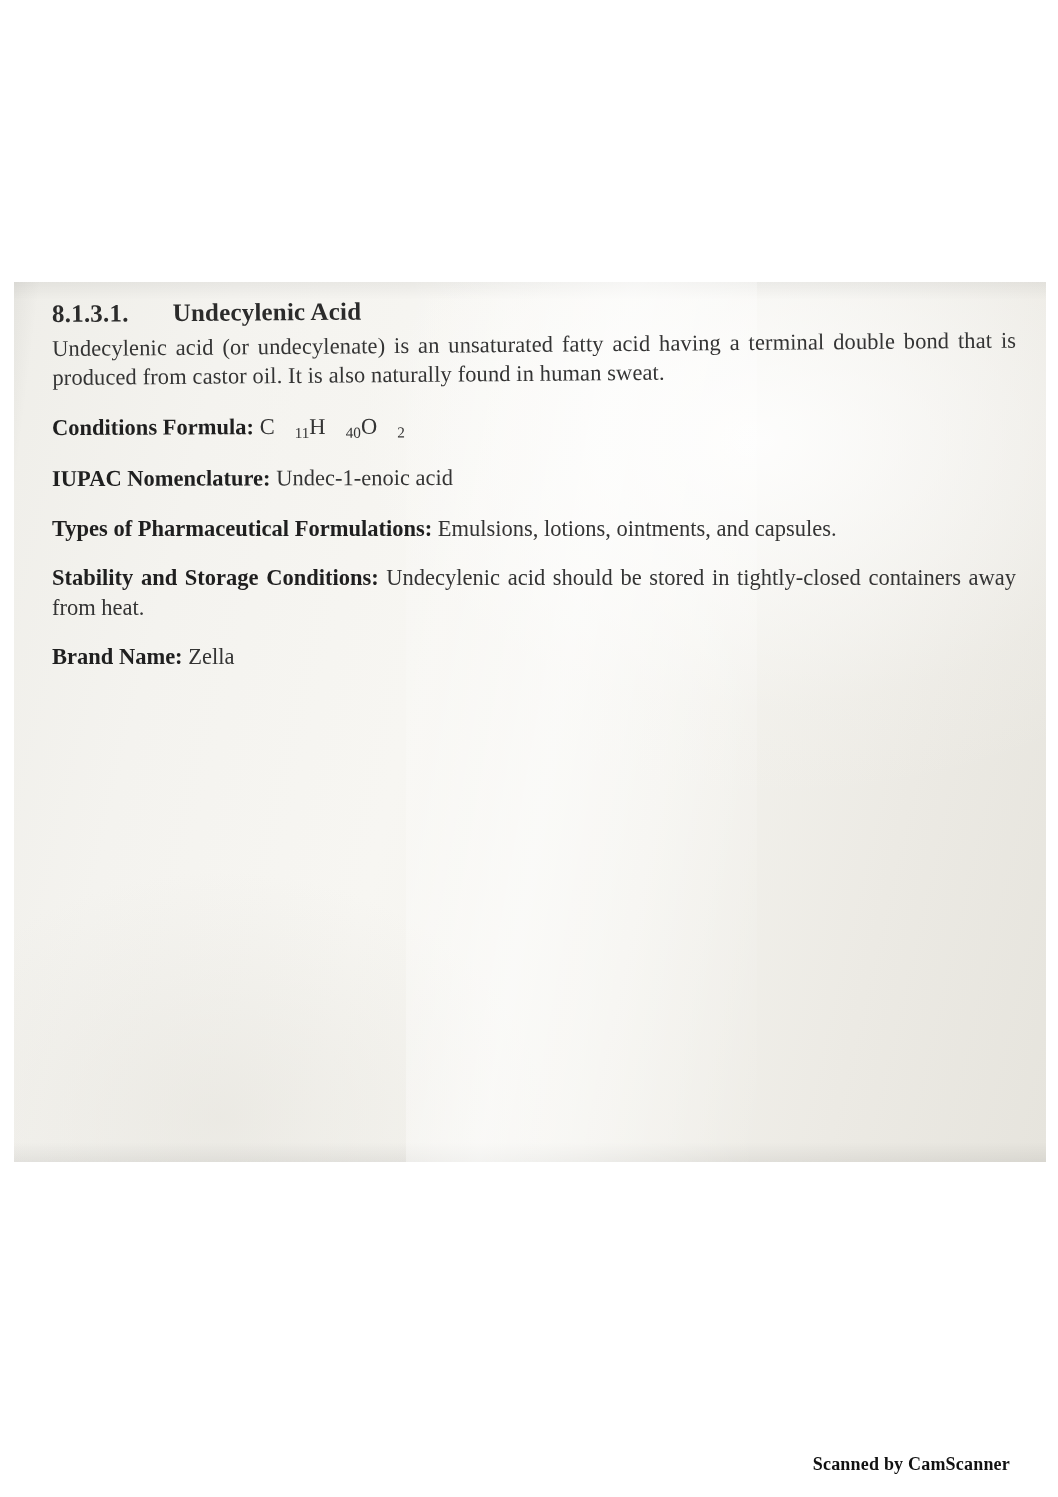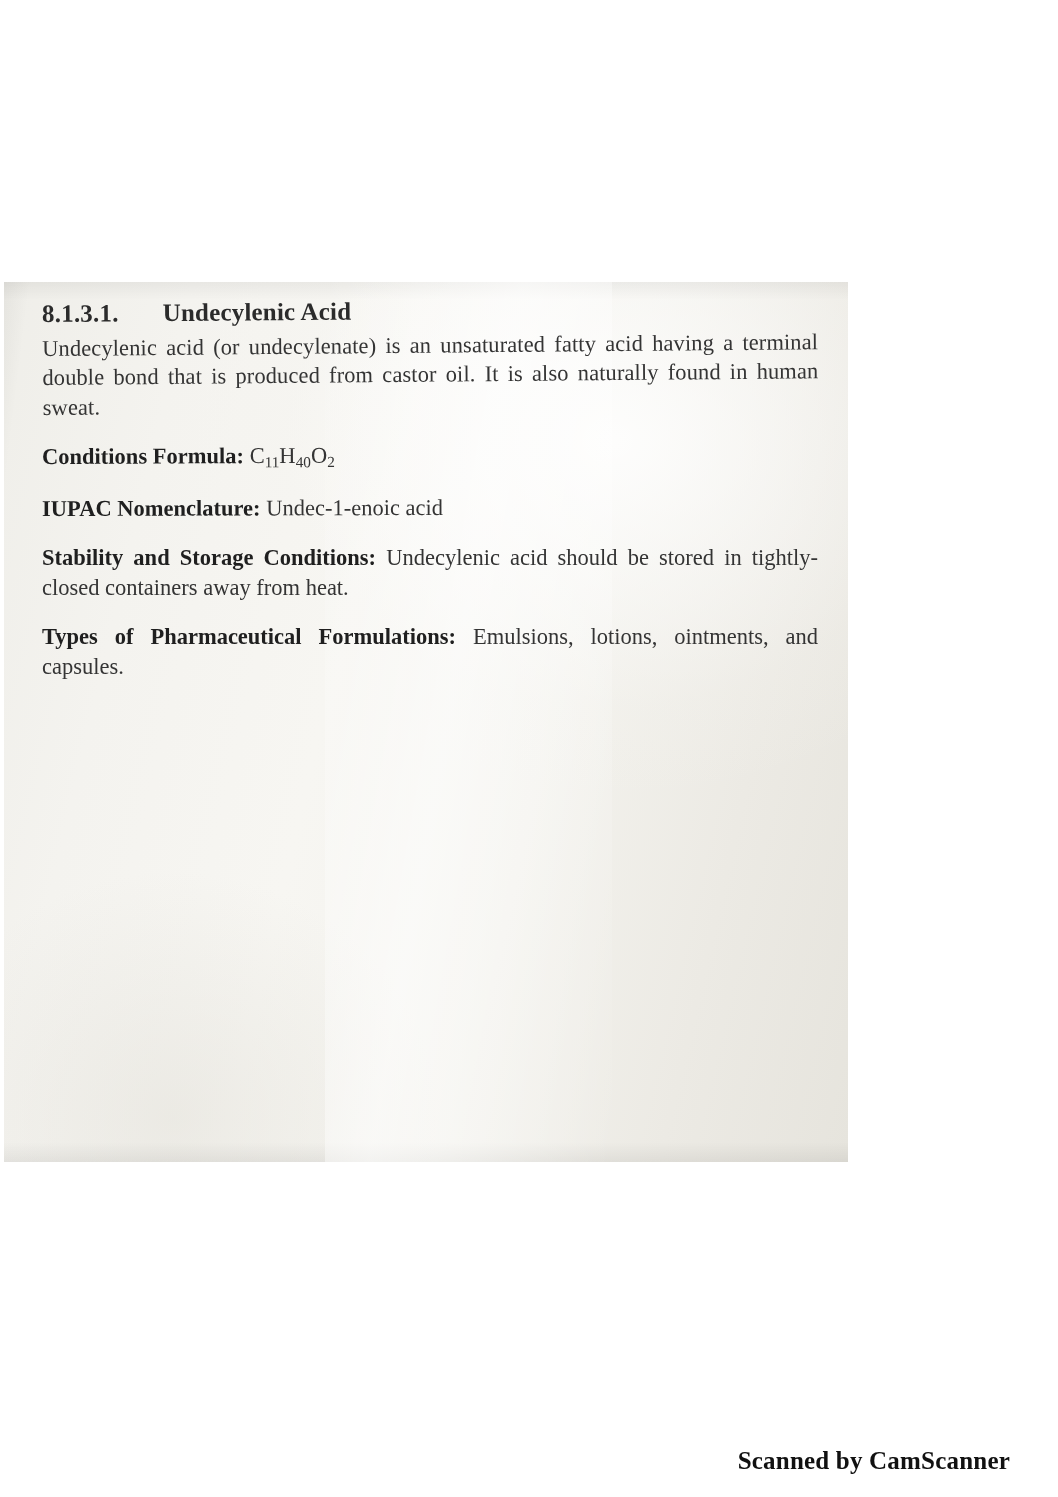--- a/index.html
+++ b/index.html
@@ -11,23 +11,23 @@
     height: 1497px;
     background: #ffffff;
     font-family: "Liberation Serif", serif;
     overflow: hidden;
     position: relative;
   }
 
   
   .scan-page {
     position: absolute;
-    left: 4px;
+    left: 14px;
     top: 282px;
-    width: 844px;
+    width: 1032px;
     height: 880px;
     background:
       radial-gradient(ellipse 70% 55% at 72% 18%, rgba(255,255,255,0.85) 0%, rgba(246,245,241,0.2) 55%, rgba(0,0,0,0) 75%),
       radial-gradient(ellipse 45% 40% at 20% 95%, rgba(228,226,219,0.6) 0%, rgba(0,0,0,0) 70%),
       linear-gradient(103deg, #efeee9 0%, #f4f3ef 18%, #f7f6f2 40%, #f3f2ed 62%, #eceae4 82%, #e6e4dd 100%);
     box-sizing: border-box;
     padding: 18px 30px 10px 38px;
   }
 
   
@@ -83,32 +83,33 @@
   }
 
   .lbl {
     font-weight: bold;
     color: #1f1f1f;
   }
 
   sub {
     font-size: 0.68em;
     vertical-align: -0.28em;
+    margin-left: 20px;
   }
 
   .sec-formula { transform: rotate(-0.25deg); transform-origin: left top; }
   .sec-iupac   { transform: rotate(-0.15deg); transform-origin: left top; }
 
   .footer-credit {
     position: absolute;
     right: 48px;
     bottom: 22px;
     font-family: "Liberation Serif", serif;
     font-weight: bold;
-    font-size: 25px;
+    font-size: 18px;
     color: #111111;
     letter-spacing: 0.2px;
   }
 </style>
 </head>
 <body>
 
 <div class="scan-page">
   <div class="content">
 
@@ -126,26 +127,30 @@
     </p>
 
     <p class="para sec-iupac">
       <span class="lbl">IUPAC Nomenclature:</span>
       <span>Undec-1-enoic acid</span>
     </p>
 
 
 
     <p class="para">
+      <span class="lbl">Types of Pharmaceutical Formulations:</span>
+      <span>Emulsions, lotions, ointments, and capsules.</span>
+    </p>
+
+    <p class="para">
       <span class="lbl">Stability and Storage Conditions:</span>
       <span>Undecylenic acid should be stored in tightly-closed containers away from heat.</span>
     </p>
 
     <p class="para">
-      <span class="lbl">Types of Pharmaceutical Formulations:</span>
-      <span>Emulsions, lotions, ointments, and capsules.</span>
+      <span class="lbl">Brand Name:</span>
+      <span>Zella</span>
     </p>
-
 
   </div>
 </div>
 
 <div class="footer-credit">Scanned by CamScanner</div>
 
 </body></html>

